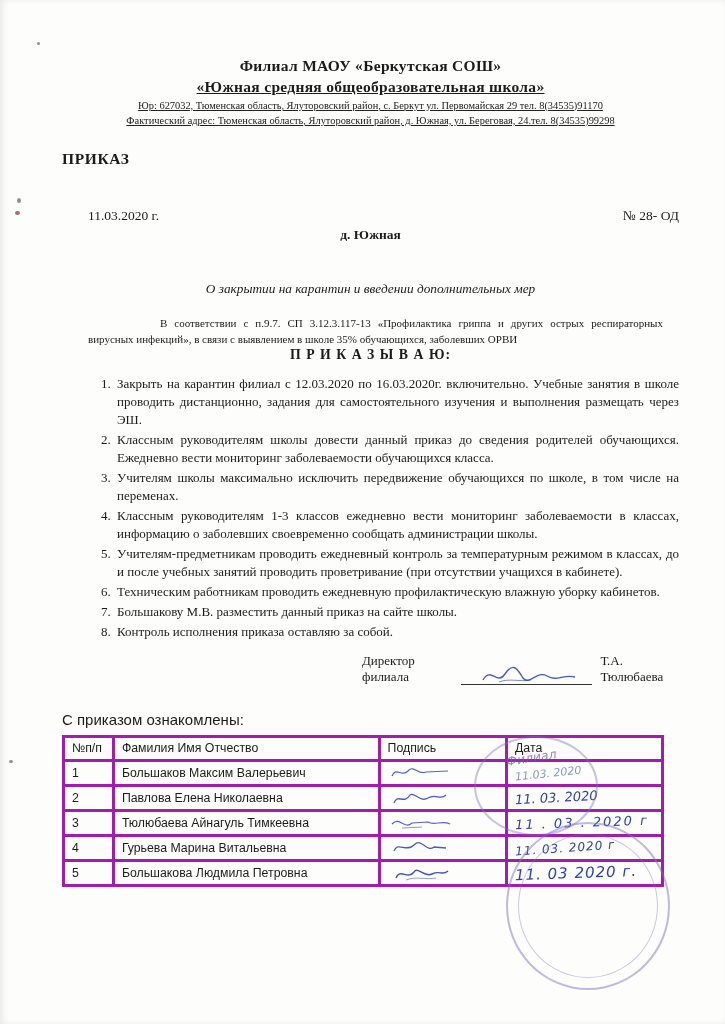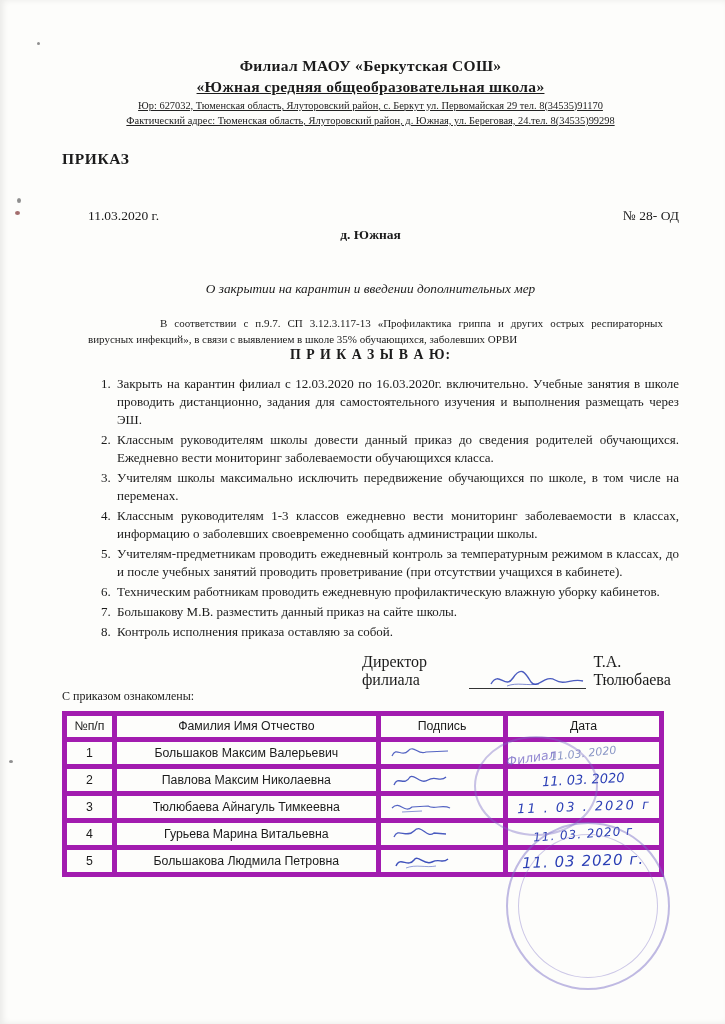--- a/index.html
+++ b/index.html
@@ -16,26 +16,26 @@
   .addr{font-size:10.4px;line-height:1.35;color:#222;margin-top:1px;text-decoration:underline;}
   .email{text-decoration:underline;}
   .doc-title{text-align:left;font-weight:bold;font-size:15.5px;margin-top:22px;letter-spacing:.6px;}
   .date-row{display:flex;justify-content:space-between;margin:40px 0 0 26px;font-size:13.5px;text-align:center;}
   .place{text-align:center;font-weight:bold;font-size:13.5px;margin-top:3px;}
   .subject{text-align:center;font-style:italic;font-size:13.3px;margin-top:36px;line-height:1.5;padding:0 28px;font-family:Liberation Serif, serif;}
   .preamble{font-size:11px;text-align:justify;text-indent:72px;line-height:1.48;margin:16px 16px 0 26px;}
   .decree{text-align:center;font-weight:bold;font-size:13.8px;letter-spacing:1px;}
   ol.items{margin:12px 0 0 26px;padding-left:26px;font-size:13px;line-height:1.38;text-align:justify;}
   ol.items li{padding-left:3px;margin:0 0 2px 0;}
-  .sig-row{margin:12px 0 0 300px;font-size:16px;display:flex;align-items:flex-end;gap:8px;position:relative;z-index:4;}
+  .sig-row{margin:12px 0 0 300px;font-size:13px;display:flex;align-items:flex-end;gap:8px;position:relative;z-index:4;}
   .sig-line{display:inline-block;width:148px;border-bottom:1px solid #333;position:relative;height:20px;}
   .sig-line svg{position:absolute;left:18px;bottom:-4px;}
-  .ack-intro{font-family:Liberation Serif, serif;font-size:12px;}
+  .ack-intro{margin-top:26px;font-family:Liberation Sans, sans-serif;font-size:15px;}
   table.ack{margin-top:7px;border-collapse:collapse;width:602px;font-family:"Liberation Sans","DejaVu Sans",sans-serif;font-size:12.3px;position:relative;z-index:2;}
-  table.ack th,table.ack td{border:5px solid #a21caf;padding:2px 7px;text-align:center;font-weight:normal;height:17px;vertical-align:middle;background:transparent;}
+  table.ack th,table.ack td{border:3px solid #a21caf;padding:2px 7px;text-align:left;font-weight:normal;height:17px;vertical-align:middle;background:transparent;}
   col.c-num{width:50px;} col.c-name{width:268px;} col.c-sign{width:128px;} col.c-date{width:156px;}
   .hw{font-family:"DejaVu Sans",sans-serif;font-style:italic;color:#2b3fb5;font-size:13px;display:inline-block;transform:rotate(-3deg);white-space:nowrap;}
   tr.r1 .hw{color:#8a97c6;font-size:11px;transform:rotate(-6deg);}
   tr.r2 .hw{font-size:13px;}
   tr.r3 .hw{font-size:13px;letter-spacing:2px;transform:rotate(-2deg);}
   tr.r4 .hw{font-size:12px;letter-spacing:1px;transform:rotate(-4deg);}
   tr.r5 .hw{font-size:15px;letter-spacing:1px;transform:rotate(-2deg);}
   .sigsvg{display:block;}
   
   .stamp{position:absolute;border-radius:50%;pointer-events:none;z-index:3;}
@@ -126,21 +126,21 @@
           <td>Большаков Максим Валерьевич</td>
           <td>
             <svg class="sigsvg" width="70" height="18" viewBox="0 0 70 18">
                 <path d="M4 12 C 8 2, 14 14, 20 7 S 30 12, 38 8 L 60 7" fill="none" stroke="#2b3fb5" stroke-width="1.2" opacity="0.8"></path>
               </svg>
           </td>
           <td><span class="hw">11.03. 2020</span></td>
         </tr>
         <tr class="r2">
           <td>2</td>
-          <td>Павлова Максим Николаевна</td>
+          <td>Павлова Елена Николаевна</td>
           <td>
             <svg class="sigsvg" width="70" height="18" viewBox="0 0 70 18">
                 <path d="M6 14 C 10 4, 16 16, 22 6 C 26 2, 32 14, 40 9 S 52 12, 58 6" fill="none" stroke="#2b3fb5" stroke-width="1.3" opacity="0.85"></path>
               </svg>
           </td>
           <td><span class="hw">11. 03. 2020</span></td>
         </tr>
         <tr class="r3">
           <td>3</td>
           <td>Тюлюбаева Айнагуль Тимкеевна</td>

